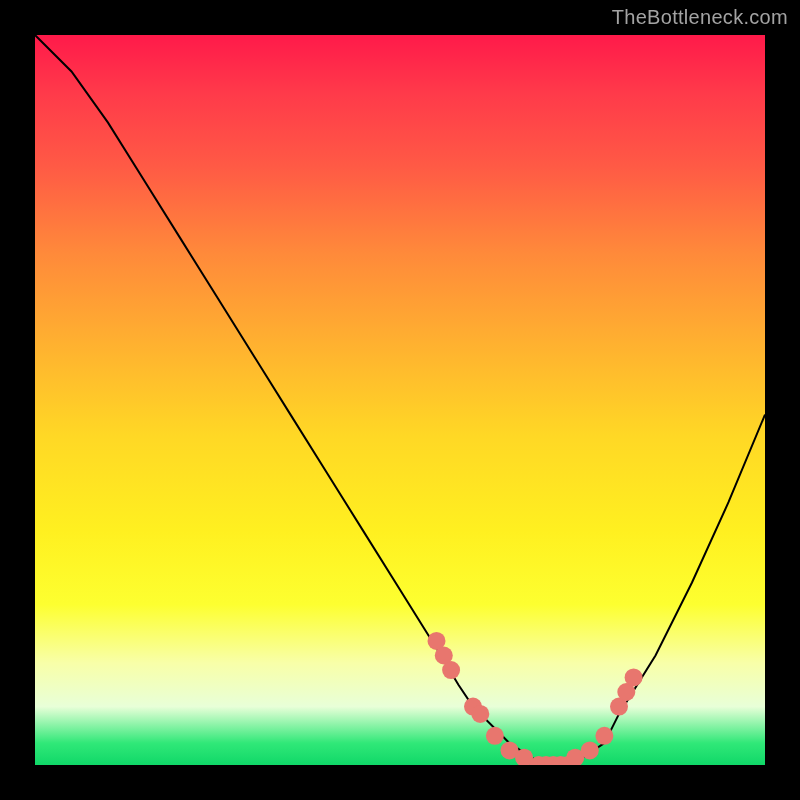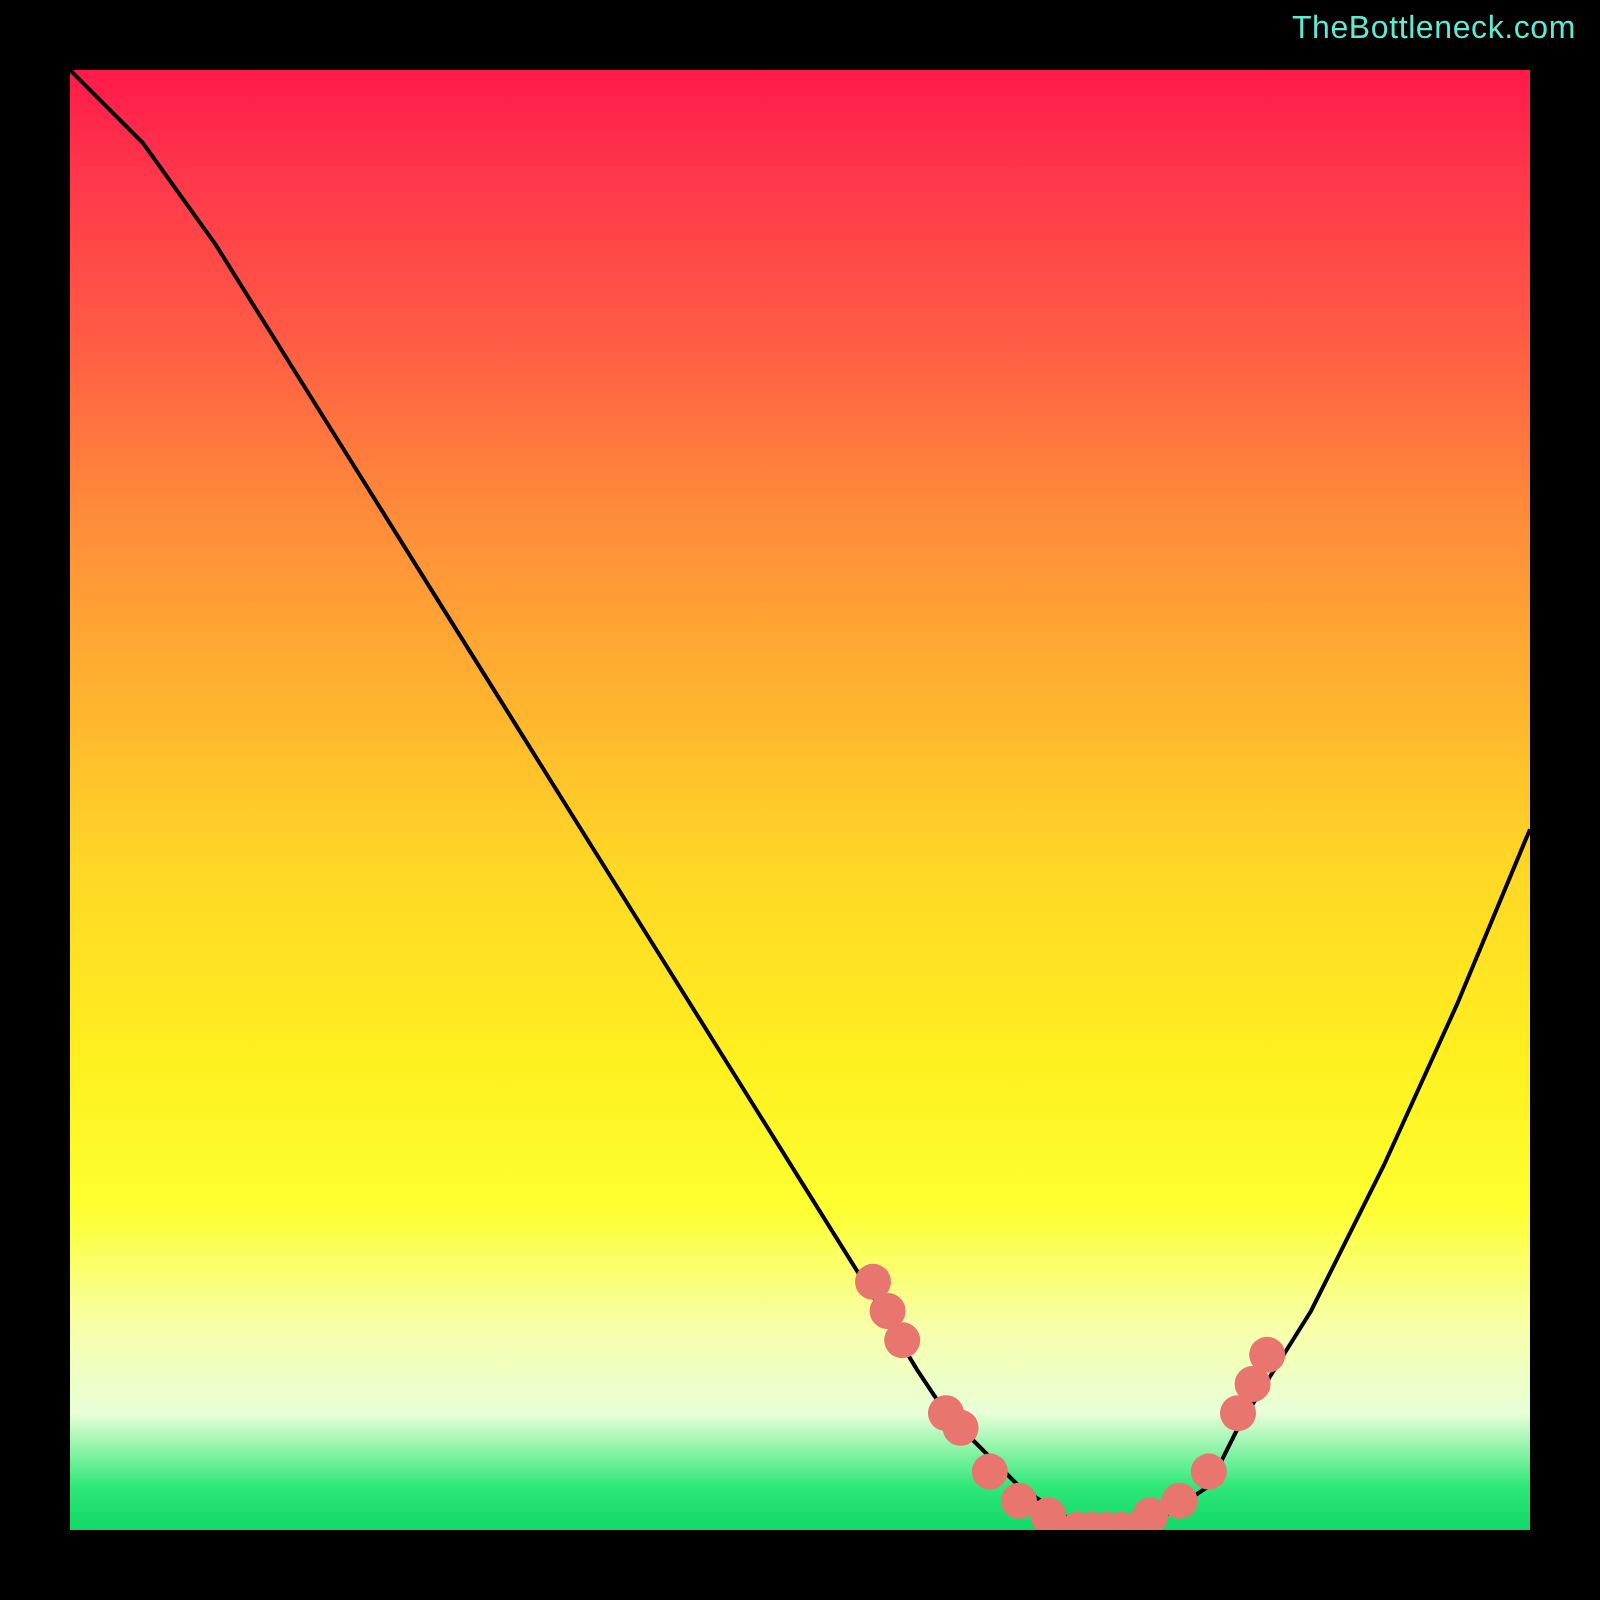--- a/index.html
+++ b/index.html
@@ -8,22 +8,22 @@
     height: 800px;
     background: #000;
     position: relative;
     font-family: Arial, sans-serif;
     overflow: hidden;
   }
   .watermark {
     position: absolute;
     top: 6px;
     right: 12px;
-    color: #5eead4;
-    font-size: 16px;
+    color: #a3a3a3;
+    font-size: 20px;
     font-weight: 500;
     letter-spacing: 0.3px;
     z-index: 10;
     text-align: center;
   }
   .plot-area {
     position: absolute;
     left: 35px;
     top: 35px;
     width: 730px;

